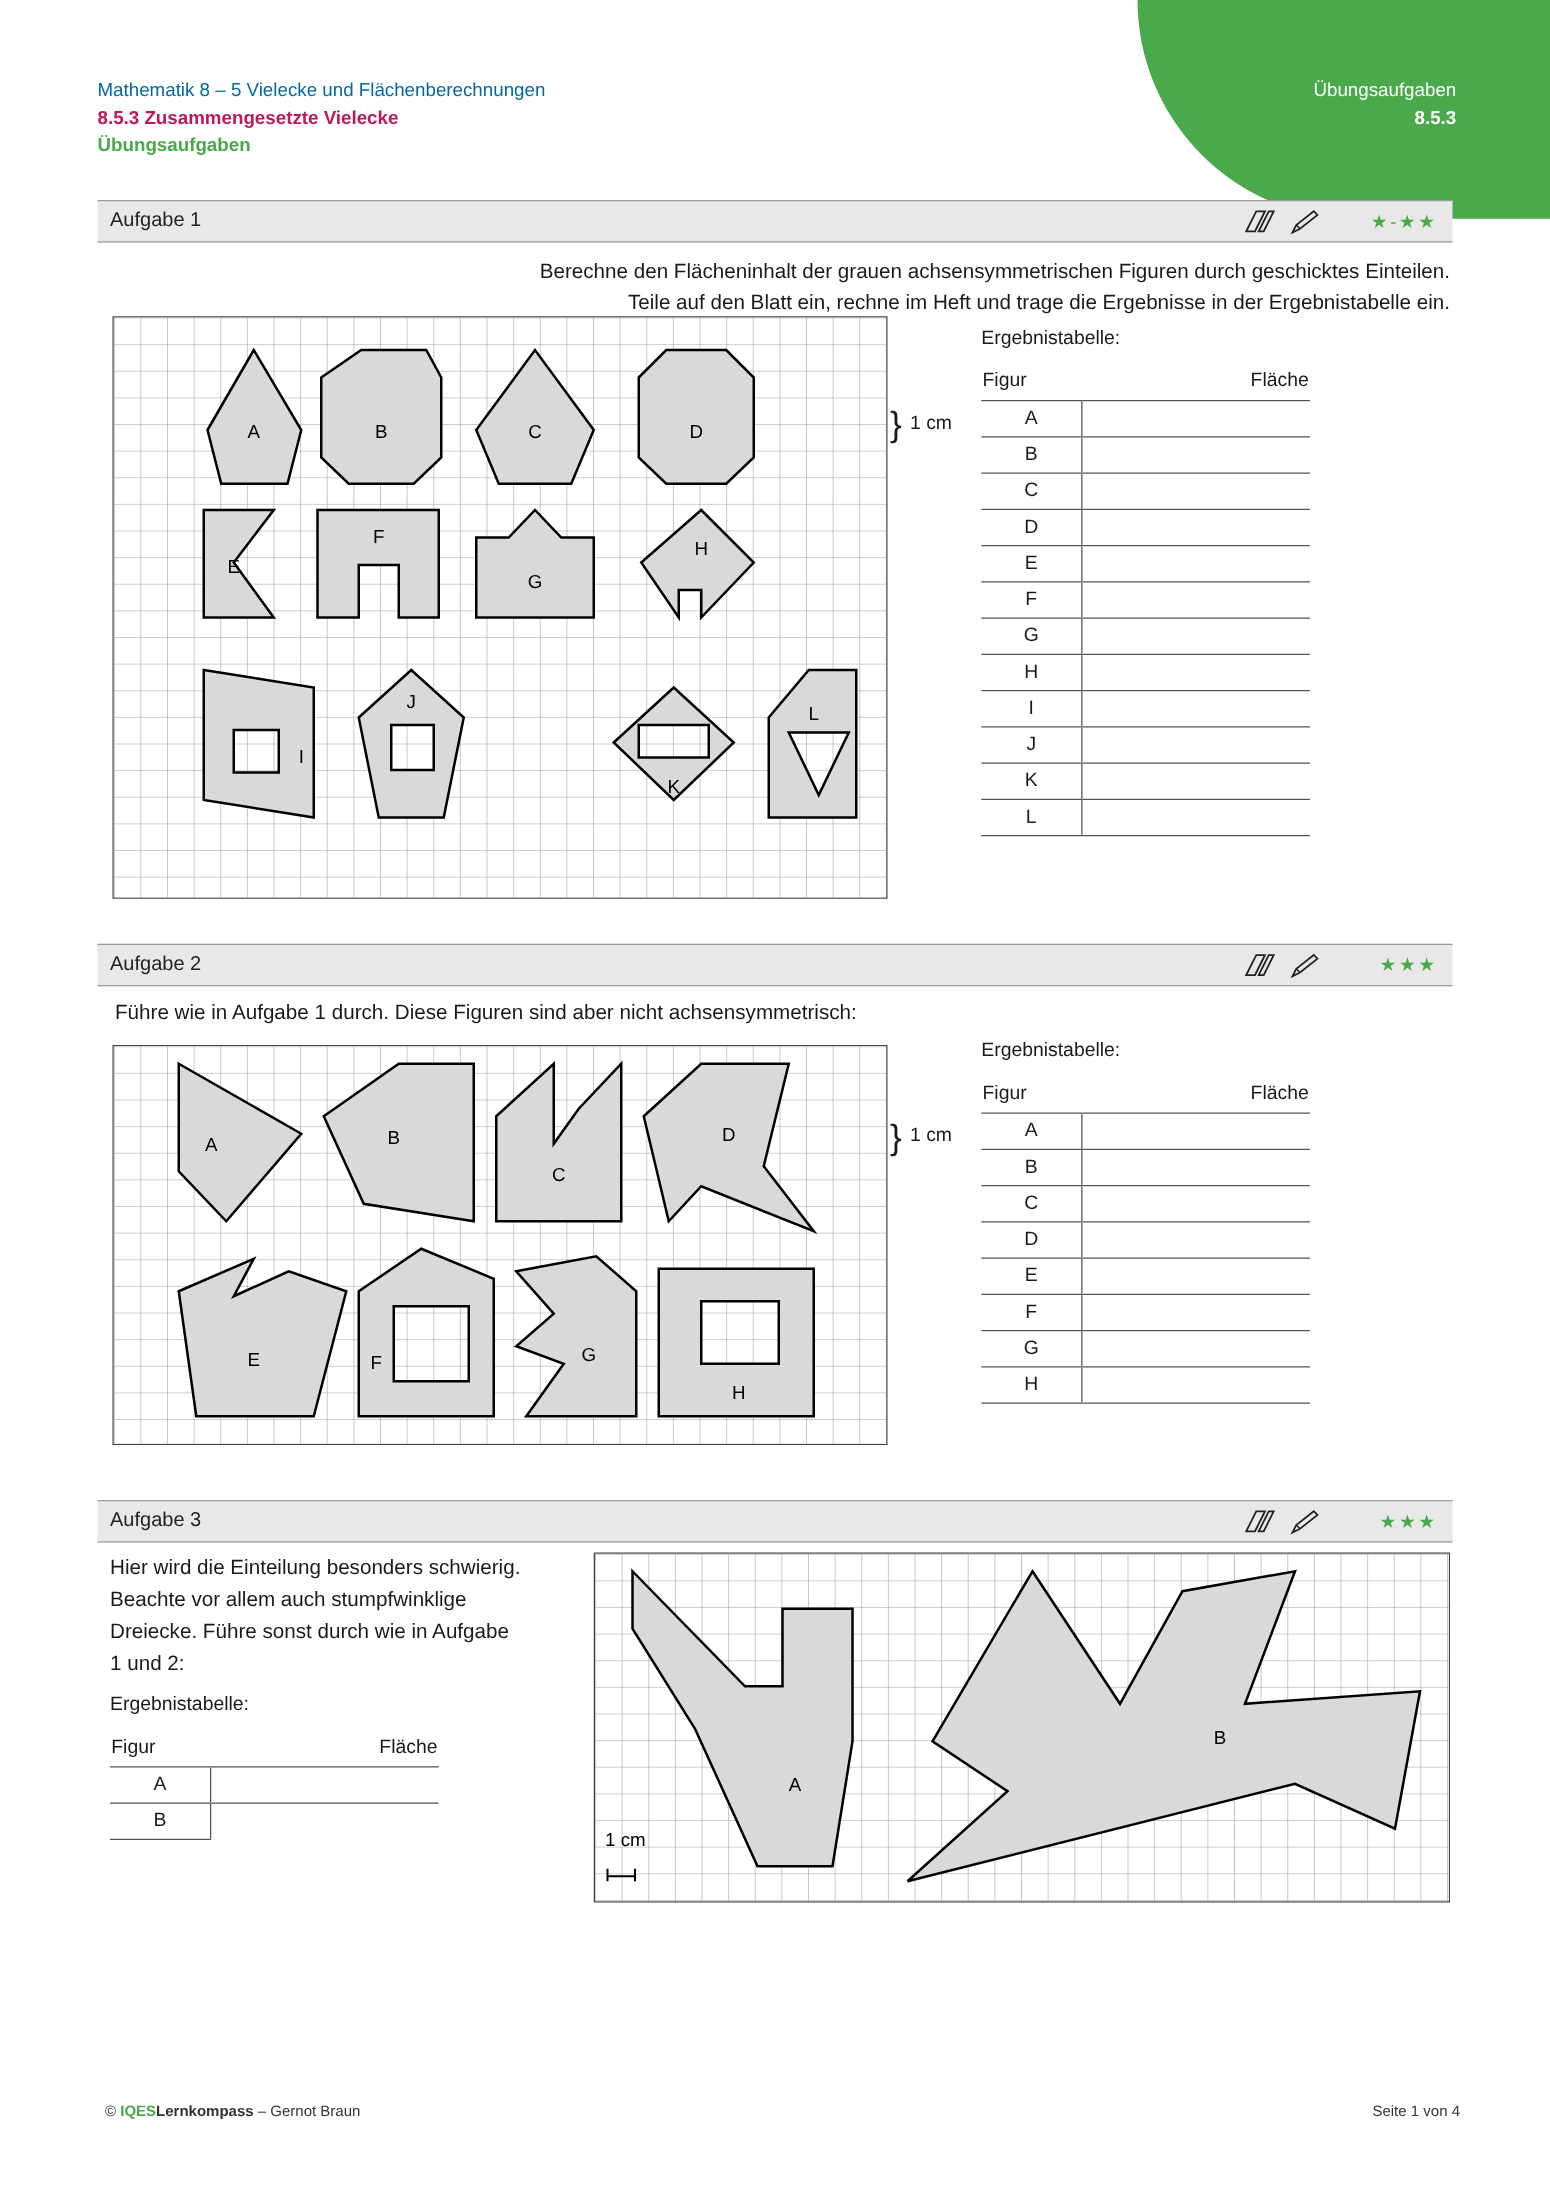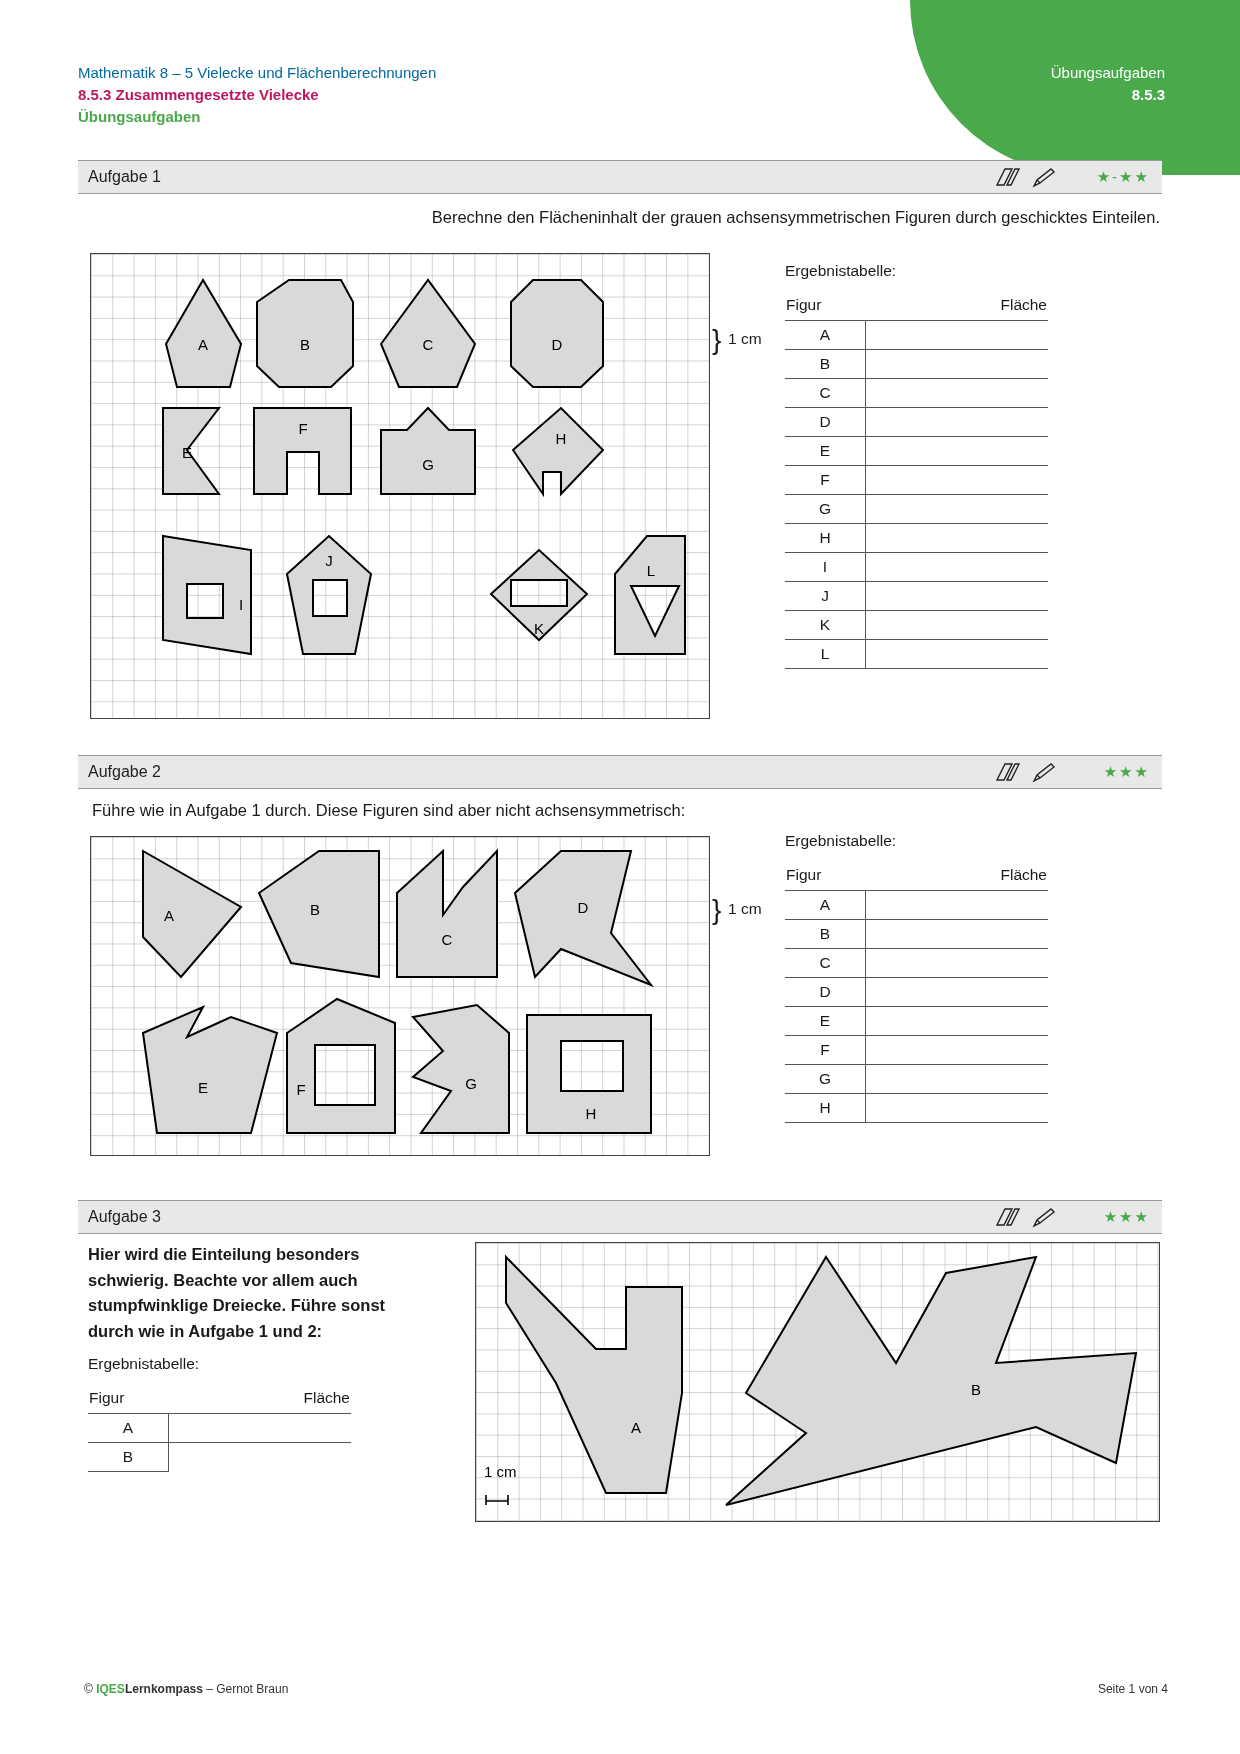--- a/index.html
+++ b/index.html
@@ -55,21 +55,21 @@
   .thead td.col-area{text-align:right;}
 
   .cmlabel{position:absolute;font-size:15.5px;}
   .brace{position:absolute;font-size:28px;line-height:1;}
 
   .footer{position:absolute;left:84px;bottom:58px;width:1084px;font-size:12px;color:#333;}
   .footer .right{float:right;}
   .iqes{font-weight:bold;}
   .iqes .g{color:#4aa94a;}
 
-  .a3-text{position:absolute;font-size:16.5px;line-height:1.55;font-weight:bold;}
+  .a3-text{position:absolute;font-size:16.5px;line-height:1.55;}
 </style>
 </head>
 <body>
 
 <div class="corner-deco"></div>
 <div class="corner-text">
   <div>Übungsaufgaben</div>
   <div class="b">8.5.3</div>
 </div>
 
@@ -89,20 +89,21 @@
     <svg width="26" height="22" viewBox="0 0 26 22">
       <path d="M3 19 L6 13 L20 2 L23 5 L9 16 Z" fill="none" stroke="#222" stroke-width="1.4"></path>
       <path d="M6 13 L9 16" stroke="#222" stroke-width="1.2"></path>
     </svg>
   </div>
   <div class="stars">★-★★</div>
 </div>
 
 <div class="instr" style="left:80px;top:205px;width:1080px;text-align:right;">
   <div>Berechne den Flächeninhalt der grauen achsensymmetrischen Figuren durch geschicktes Einteilen.</div>
+  <div>Teile auf den Blatt ein, rechne im Heft und trage die Ergebnisse in der Ergebnistabelle ein.</div>
 </div>
 
 <div class="fig-box" style="left:90px;top:253px;width:620px;height:466px;">
   <svg class="grid-svg" width="618" height="464" viewBox="0 0 618 464">
     <defs>
       <pattern id="g1" width="21.3" height="21.3" patternUnits="userSpaceOnUse">
         <rect width="21.3" height="21.3" fill="#fff"></rect>
         <path d="M0 0 H21.3 M0 0 V21.3" stroke="#9e9e9e" stroke-width="0.9"></path>
       </pattern>
     </defs>

